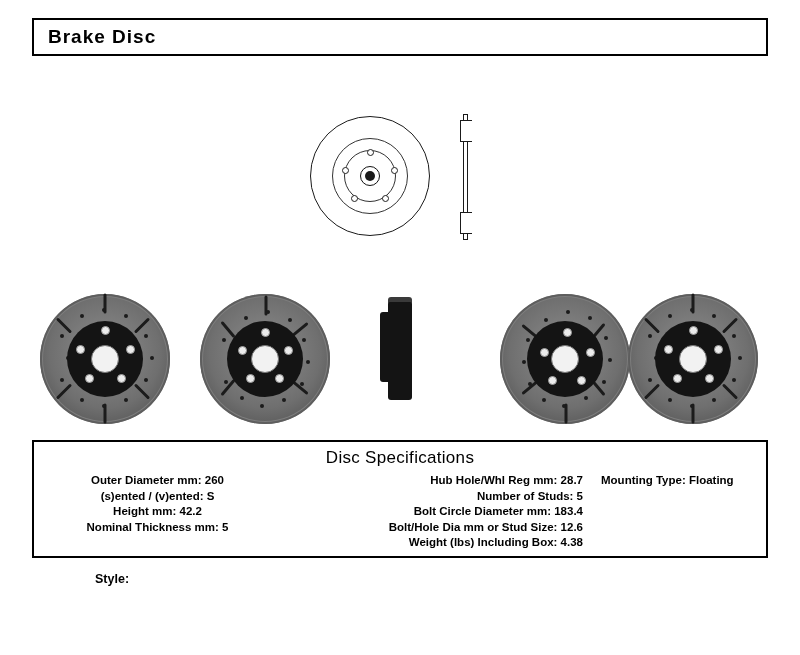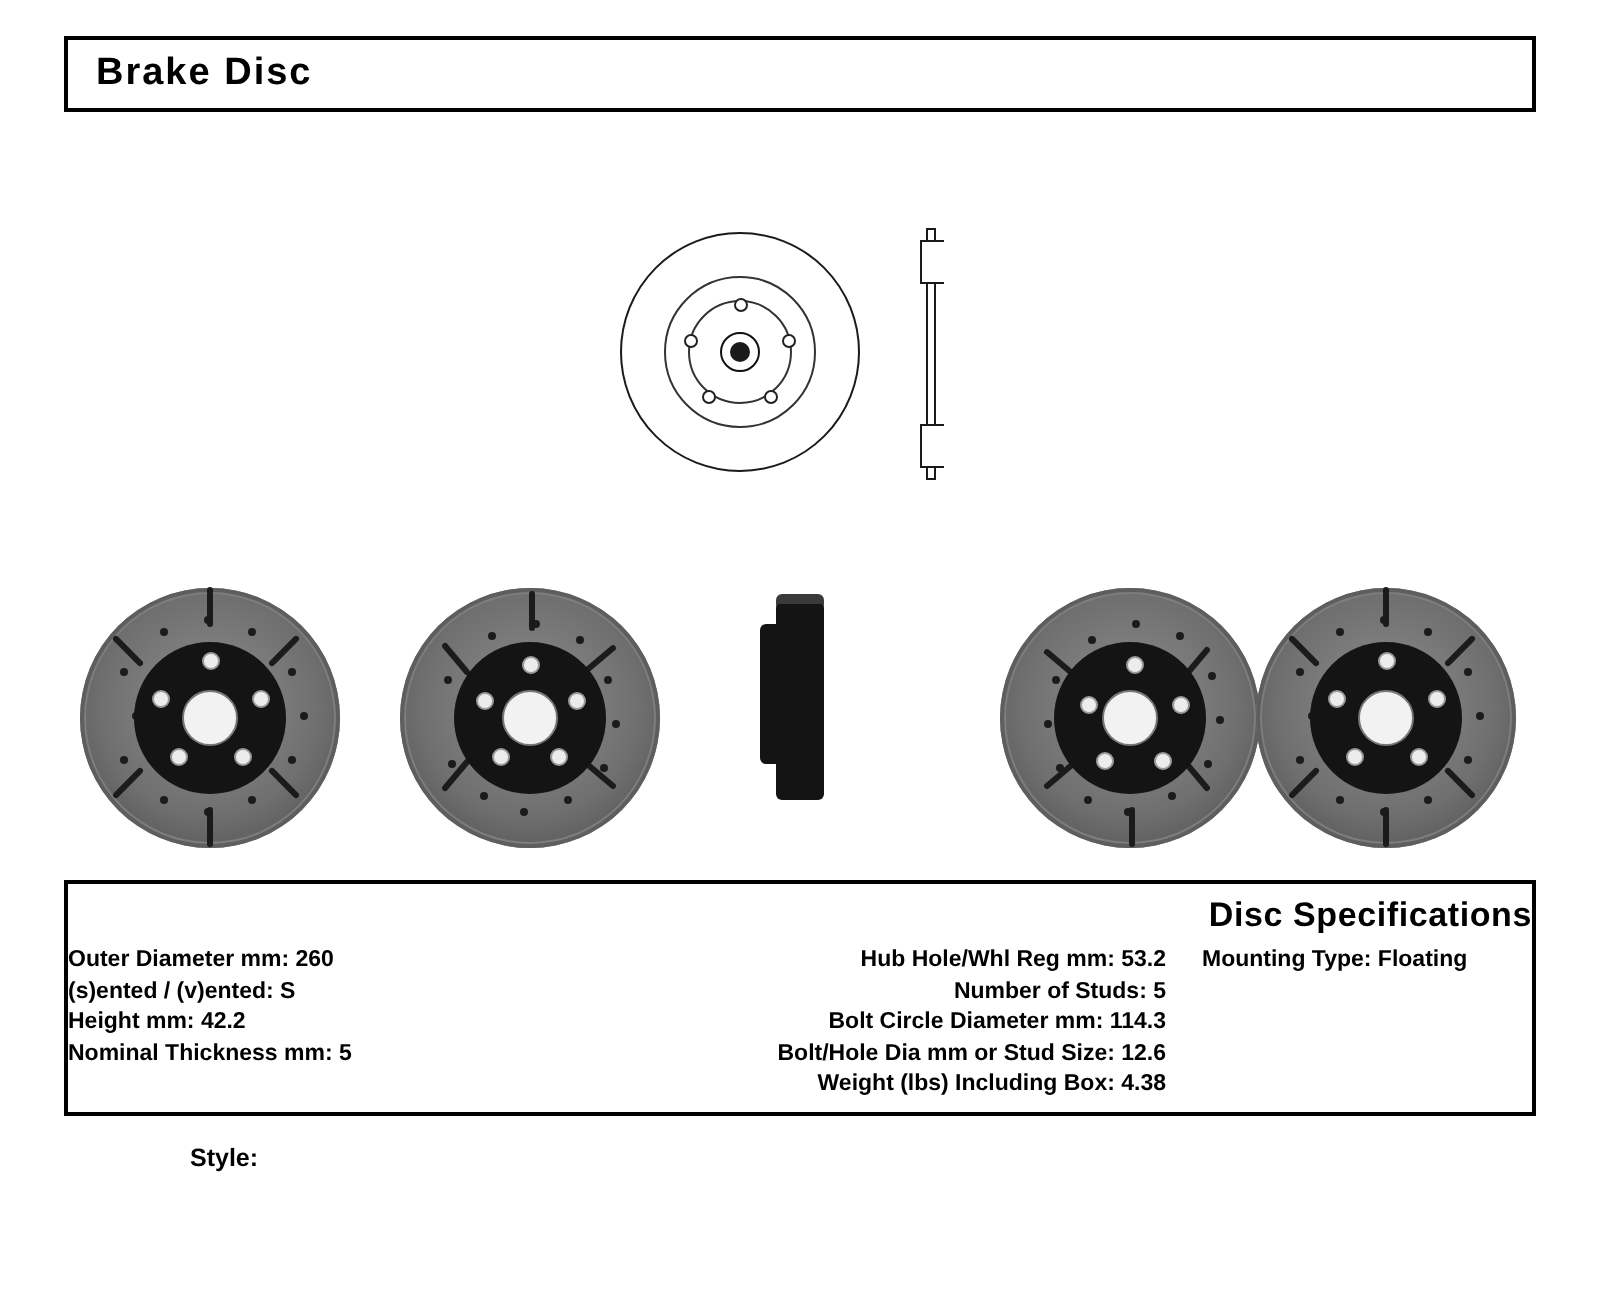--- a/index.html
+++ b/index.html
@@ -242,39 +242,39 @@
   .specs {
     position: absolute;
     left: 32px;
     top: 440px;
     width: 736px;
     height: 118px;
     border: 2px solid #000;
     box-sizing: border-box;
   }
   .specs-title {
-    text-align: right;
+    text-align: center;
     font-size: 17px;
-    font-weight: bold;
+    font-weight: normal;
     margin-top: 6px;
     letter-spacing: 0.3px;
   }
   .specs-cols {
     position: absolute;
     top: 31px;
     left: 0;
     width: 100%;
     display: flex;
   }
   .col {
     box-sizing: border-box;
   }
   .col-left {
     width: 255px;
-    text-align: left;
+    text-align: center;
     padding-right: 8px;
   }
   .col-mid {
     width: 300px;
     text-align: right;
     padding-right: 6px;
   }
   .col-right {
     width: 177px;
     text-align: left;
@@ -456,23 +456,23 @@
 <div class="specs">
   <div class="specs-title">Disc Specifications</div>
   <div class="specs-cols">
     <div class="col col-left">
       <div class="spec-line">Outer Diameter mm: 260</div>
       <div class="spec-line">(s)ented / (v)ented: S</div>
       <div class="spec-line">Height mm: 42.2</div>
       <div class="spec-line">Nominal Thickness mm: 5</div>
     </div>
     <div class="col col-mid">
-      <div class="spec-line">Hub Hole/Whl Reg mm: 53.2</div>
+      <div class="spec-line">Hub Hole/Whl Reg mm: 28.7</div>
       <div class="spec-line">Number of Studs: 5</div>
-      <div class="spec-line">Bolt Circle Diameter mm: 114.3</div>
+      <div class="spec-line">Bolt Circle Diameter mm: 183.4</div>
       <div class="spec-line">Bolt/Hole Dia mm or Stud Size: 12.6</div>
       <div class="spec-line">Weight (lbs) Including Box: 4.38</div>
     </div>
     <div class="col col-right">
       <div class="spec-line">Mounting Type: Floating</div>
     </div>
   </div>
 </div>
 
 <div class="note">Style:</div>

